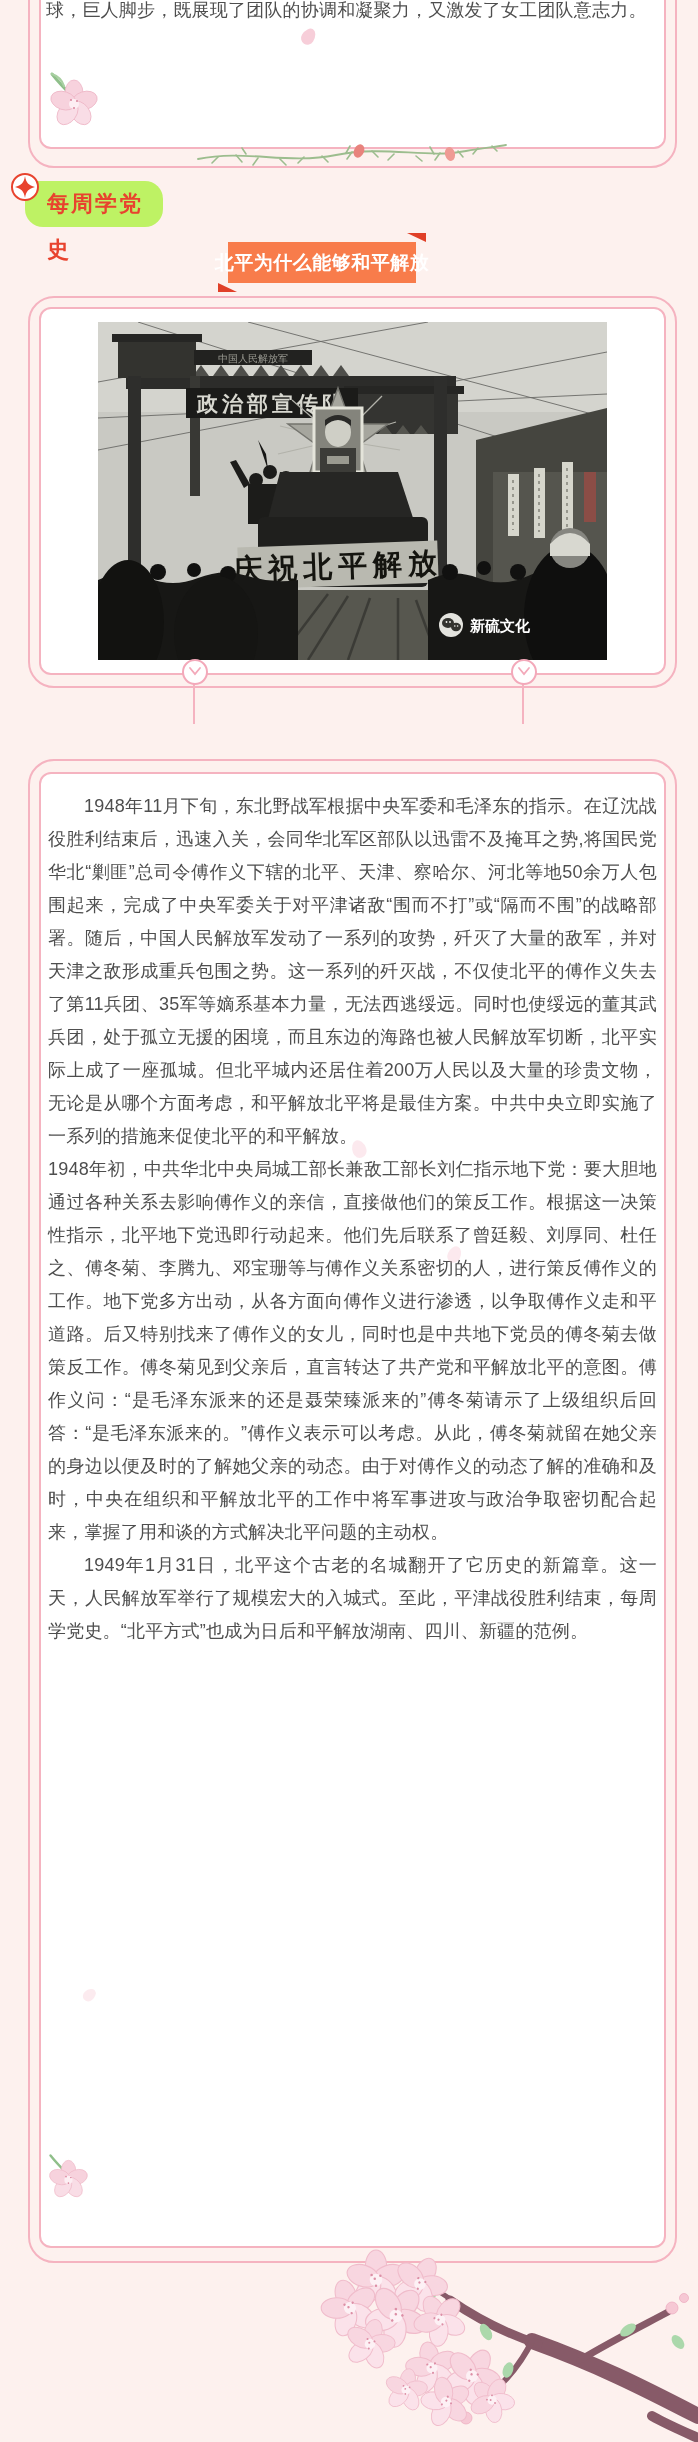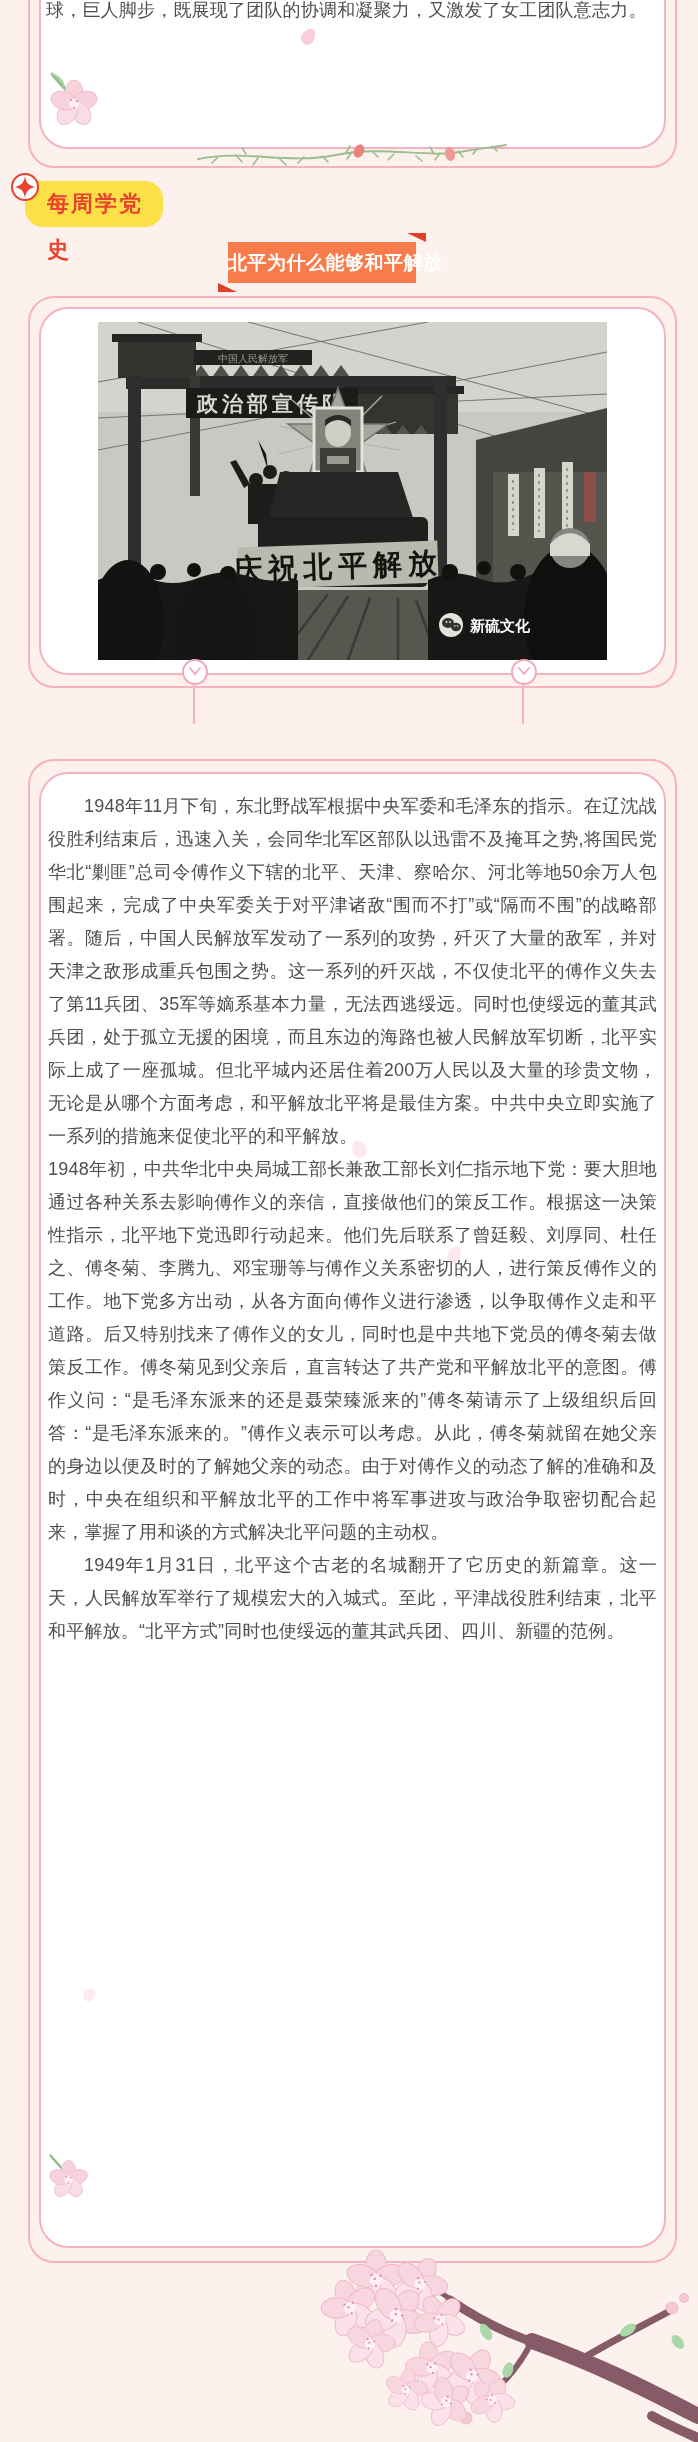--- a/index.html
+++ b/index.html
@@ -3,40 +3,40 @@
 <meta charset="utf-8">
 <style>
   html,body{margin:0;padding:0;background:#fff;}
   .page{
     position:relative;width:698px;height:2442px;margin:0 auto;
     background:#fdf1ee;overflow:hidden;
     font-family:"Liberation Sans","DejaVu Sans",sans-serif;
   }
   
   .card-outer{position:absolute;border:2px solid #f5b3c0;border-radius:26px;}
-  .card-inner{position:absolute;background:#fff;border:2px solid #f5b3c0;border-radius:29px;overflow:hidden;}
+  .card-inner{position:absolute;background:#fff;border:2px solid #f5b3c0;border-radius:12px;overflow:hidden;}
   .intro-outer{left:28px;top:-46px;width:645px;height:210px;}
   .intro-inner{left:9px;right:9px;top:9px;bottom:17px;}
   .photo-outer{left:28px;top:296px;width:645px;height:388px;}
   .photo-inner{left:9px;right:9px;top:9px;bottom:11px;display:flex;align-items:center;justify-content:center;}
   .article-outer{left:28px;top:759px;width:645px;height:1500px;}
   .article-inner{left:9px;right:9px;top:11px;bottom:13px;}
   
   .body-text{color:#4e4e4e;font-size:18px;line-height:33px;text-align:justify;letter-spacing:.2px;}
   .intro-text{position:absolute;left:46px;top:-6px;width:610px;}
   .article-body{position:absolute;left:7px;right:7px;top:16px;}
   .article-body p{margin:0;}
   .ind{text-indent:2em;}
   
-  .badge{position:absolute;left:25px;top:181px;width:138px;height:46px;background:#fde047;border-radius:12px 18px 18px 18px;}
+  .badge{position:absolute;left:25px;top:181px;width:138px;height:46px;background:#bef264;border-radius:12px 18px 18px 18px;}
   .badge span{display:block;color:#e8432e;font-weight:bold;font-size:22px;line-height:46px;padding-left:22px;letter-spacing:2px;}
   .sparkle{position:absolute;left:10px;top:172px;width:30px;height:30px;}
   
   .banner{position:absolute;left:228px;top:242px;width:188px;height:41px;background:#f87c4b;
-    display:flex;align-items:center;justify-content:flex-start;}
+    display:flex;align-items:center;justify-content:center;}
   .banner span{color:#fff;font-weight:bold;font-size:19px;letter-spacing:.5px;white-space:nowrap;}
   .fold{position:absolute;width:0;height:0;}
   .fold-tr{right:-10px;top:-9px;border-top:9px solid #e04028;border-left:19px solid transparent;}
   .fold-bl{left:-10px;bottom:-9px;border-bottom:9px solid #e04028;border-right:19px solid transparent;}
   
   .conn{position:absolute;width:22px;height:22px;border-radius:50%;background:#fff;border:2px solid #f3a9ba;top:659px;z-index:5;}
   .conn svg{display:block;margin:5px auto 0;}
   .conn-line{position:absolute;width:2px;height:40px;top:684px;background:#f5b3c0;}
   
   .petal{position:absolute;background:#f6c5d2;border-radius:50% 50% 50% 50%/60% 60% 40% 40%;}
@@ -263,21 +263,21 @@
       </svg>
   </div>
   <div class="conn-line" style="left:193px;"></div>
   <div class="conn-line" style="left:522px;"></div>
 
   <div class="card-outer article-outer">
     <div class="card-inner article-inner">
       <div class="article-body body-text">
         <p class="ind">1948年11月下旬，东北野战军根据中央军委和毛泽东的指示。在辽沈战役胜利结束后，迅速入关，会同华北军区部队以迅雷不及掩耳之势,将国民党华北“剿匪”总司令傅作义下辖的北平、天津、察哈尔、河北等地50余万人包围起来，完成了中央军委关于对平津诸敌“围而不打”或“隔而不围”的战略部署。随后，中国人民解放军发动了一系列的攻势，歼灭了大量的敌军，并对天津之敌形成重兵包围之势。这一系列的歼灭战，不仅使北平的傅作义失去了第11兵团、35军等嫡系基本力量，无法西逃绥远。同时也使绥远的董其武兵团，处于孤立无援的困境，而且东边的海路也被人民解放军切断，北平实际上成了一座孤城。但北平城内还居住着200万人民以及大量的珍贵文物，无论是从哪个方面考虑，和平解放北平将是最佳方案。中共中央立即实施了一系列的措施来促使北平的和平解放。</p>
         <p>1948年初，中共华北中央局城工部长兼敌工部长刘仁指示地下党：要大胆地通过各种关系去影响傅作义的亲信，直接做他们的策反工作。根据这一决策性指示，北平地下党迅即行动起来。他们先后联系了曾廷毅、刘厚同、杜任之、傅冬菊、李腾九、邓宝珊等与傅作义关系密切的人，进行策反傅作义的工作。地下党多方出动，从各方面向傅作义进行渗透，以争取傅作义走和平道路。后又特别找来了傅作义的女儿，同时也是中共地下党员的傅冬菊去做策反工作。傅冬菊见到父亲后，直言转达了共产党和平解放北平的意图。傅作义问：“是毛泽东派来的还是聂荣臻派来的”傅冬菊请示了上级组织后回答：“是毛泽东派来的。”傅作义表示可以考虑。从此，傅冬菊就留在她父亲的身边以便及时的了解她父亲的动态。由于对傅作义的动态了解的准确和及时，中央在组织和平解放北平的工作中将军事进攻与政治争取密切配合起来，掌握了用和谈的方式解决北平问题的主动权。</p>
-        <p class="ind">1949年1月31日，北平这个古老的名城翻开了它历史的新篇章。这一天，人民解放军举行了规模宏大的入城式。至此，平津战役胜利结束，北平和平解放。“北平方式”同时也使绥远的董其武兵团、四川、新疆的范例。</p>
+        <p class="ind">1949年1月31日，北平这个古老的名城翻开了它历史的新篇章。这一天，人民解放军举行了规模宏大的入城式。至此，平津战役胜利结束，每周学党史。“北平方式”也成为日后和平解放湖南、四川、新疆的范例。</p>
       </div>
     </div>
   </div>
   <div class="flower-b">
     <svg width="44" height="50" viewBox="0 0 54 60">
       <path d="M8,6 C16,16 22,22 30,30" stroke="#8fbf8a" stroke-width="3" fill="none" stroke-linecap="round"></path>
       <g transform="translate(30,36)">
         <ellipse rx="9" ry="13" cy="-11" fill="#f7d2dd" stroke="#eeb6c6" stroke-width="0.8"></ellipse>
         <ellipse rx="9" ry="13" cy="-11" fill="#f7d2dd" stroke="#eeb6c6" stroke-width="0.8" transform="rotate(72)"></ellipse>
         <ellipse rx="9" ry="13" cy="-11" fill="#f9dde6" stroke="#eeb6c6" stroke-width="0.8" transform="rotate(144)"></ellipse>

